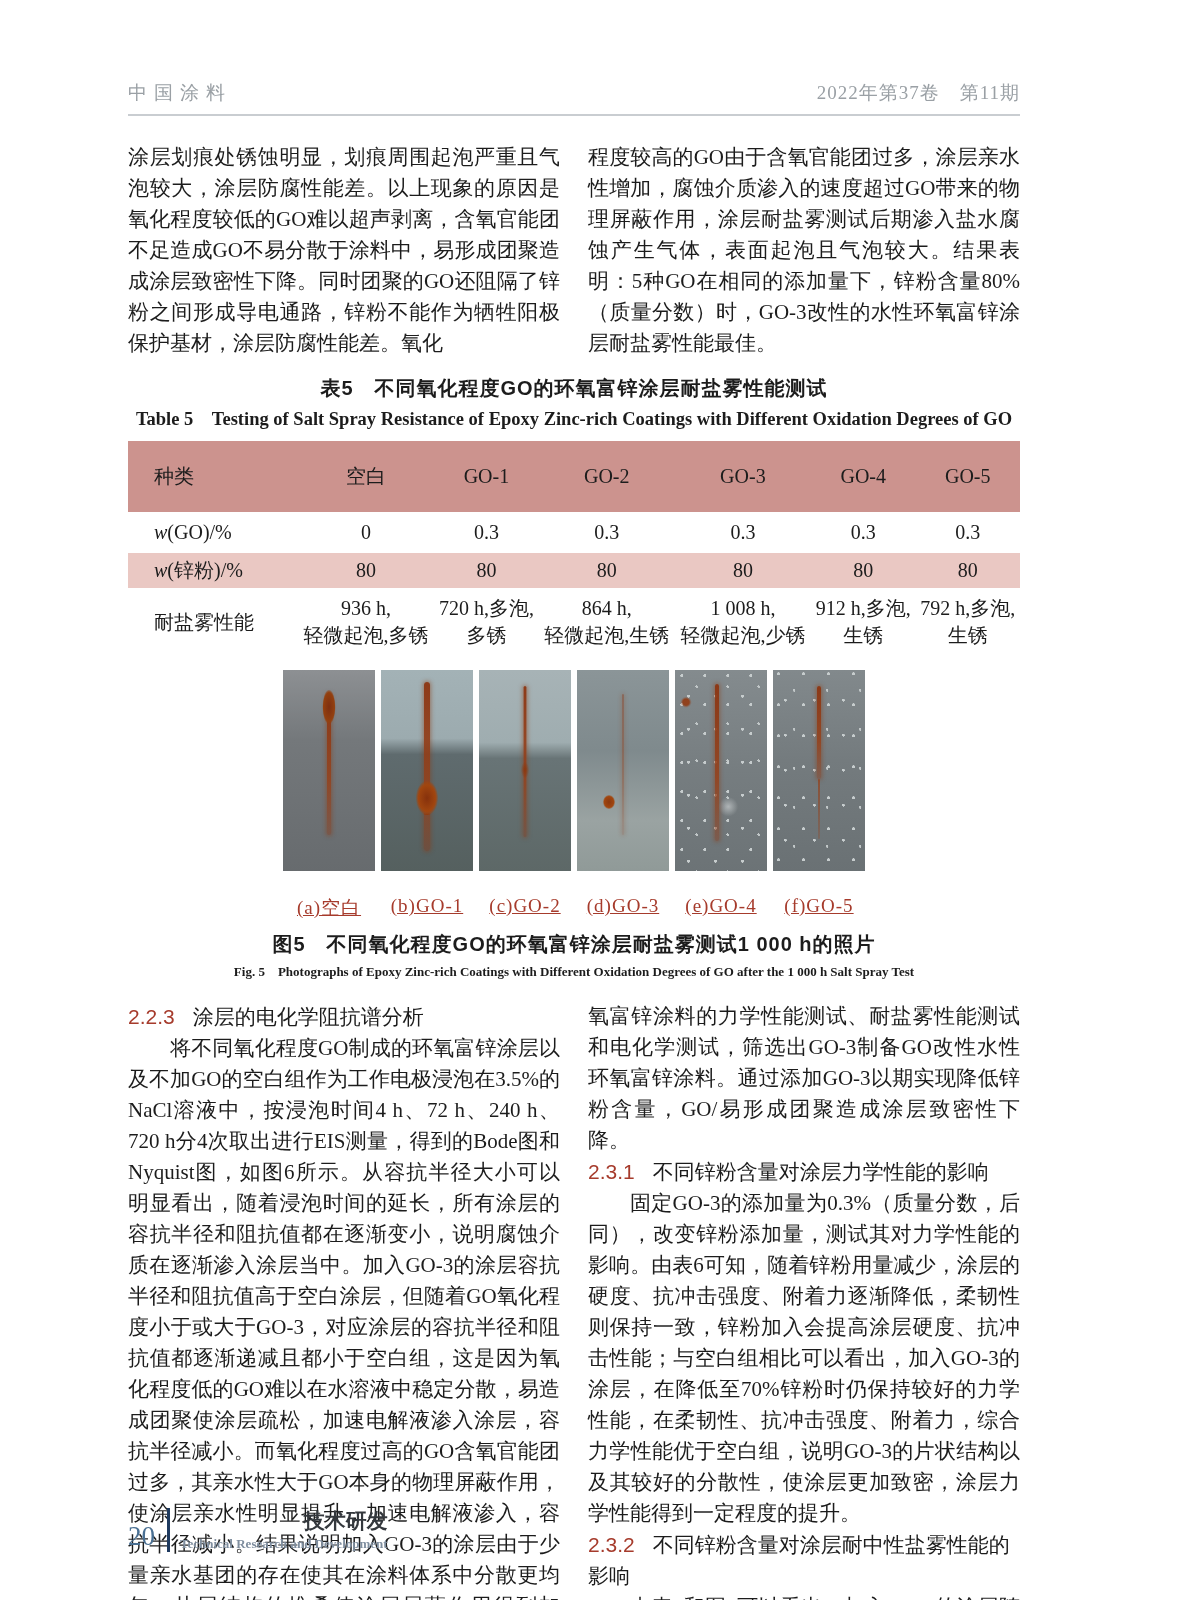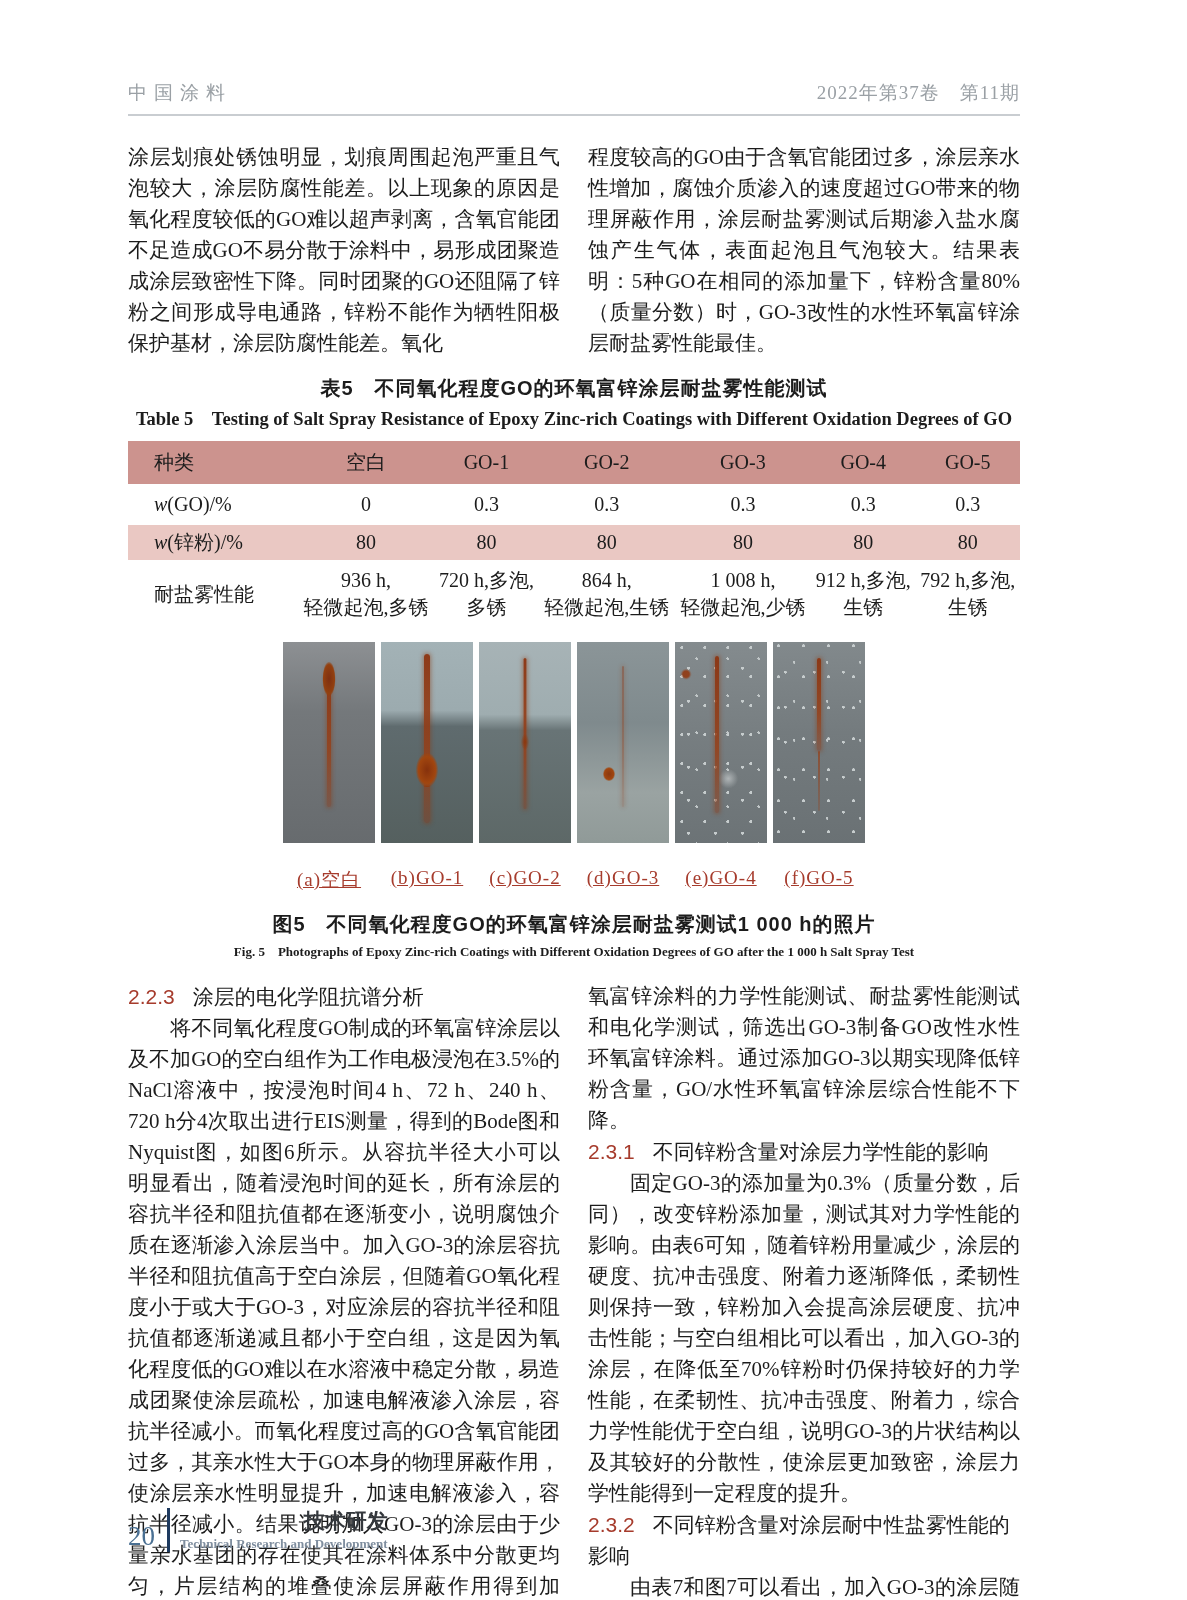--- a/index.html
+++ b/index.html
@@ -53,21 +53,21 @@
     text-align:center;font-weight:bold;font-size:18.5px;
     margin-top:4px;
   }
   table.t5{
     width:100%;border-collapse:collapse;margin-top:10px;
     font-size:20px;
   }
   table.t5 th{
     background:var(--table-header-bg);
     font-weight:normal;text-align:center;
-    padding:8px 4px;border-bottom:3px solid #ffffff;
+    padding:22px 4px;border-bottom:3px solid #ffffff;
   }
   table.t5 th:first-child{text-align:left;padding-left:26px;}
   table.t5 td{
     text-align:center;padding:4px 2px;
     white-space:pre-line;line-height:27px;
     border-bottom:3px solid #ffffff;
   }
   table.t5 td.rowhead{text-align:left;padding-left:26px;}
   table.t5 tr.shade td{background:var(--table-alt-bg);}
   table.t5 col.c0{width:170px;}
@@ -149,21 +149,21 @@
     background:linear-gradient(180deg,rgba(150,62,22,.7),rgba(150,62,22,.25));
   }
   .photo-label{
     margin-top:24px;font-size:19px;color:var(--accent-red);
     letter-spacing:1px;
     text-decoration:underline;
   }
   .fig-caption-zh{
     text-align:center;font-weight:bold;font-size:20px;
     font-family:"Liberation Sans","DejaVu Sans",sans-serif;
-    margin-top:18px;letter-spacing:1px;
+    margin-top:10px;letter-spacing:1px;
   }
   .fig-caption-en{
     text-align:center;font-weight:bold;font-size:13px;
     margin-top:5px;
   }
   
   .lower{margin-top:20px;}
   .sec-line{font-size:21px;line-height:31px;}
   .sec-num{
     color:var(--accent-red);
@@ -305,21 +305,21 @@
 
   <div class="cols lower">
     <div class="col">
       <div class="sec-line">
         <span class="sec-num">2.2.3</span><span>涂层的电化学阻抗谱分析</span>
       </div>
       <p class="body-par indent">将不同氧化程度GO制成的环氧富锌涂层以及不加GO的空白组作为工作电极浸泡在3.5%的NaCl溶液中，按浸泡时间4 h、72 h、240 h、720 h分4次取出进行EIS测量，得到的Bode图和Nyquist图，如图6所示。从容抗半径大小可以明显看出，随着浸泡时间的延长，所有涂层的容抗半径和阻抗值都在逐渐变小，说明腐蚀介质在逐渐渗入涂层当中。加入GO-3的涂层容抗半径和阻抗值高于空白涂层，但随着GO氧化程度小于或大于GO-3，对应涂层的容抗半径和阻抗值都逐渐递减且都小于空白组，这是因为氧化程度低的GO难以在水溶液中稳定分散，易造成团聚使涂层疏松，加速电解液渗入涂层，容抗半径减小。而氧化程度过高的GO含氧官能团过多，其亲水性大于GO本身的物理屏蔽作用，使涂层亲水性明显提升，加速电解液渗入，容抗半径减小。结果说明加入GO-3的涂层由于少量亲水基团的存在使其在涂料体系中分散更均匀，片层结构的堆叠使涂层屏蔽作用得到加强，EIS测试结果与2.2.2中耐盐雾测试结果吻合。</p>
 
     </div>
     <div class="col">
-      <p class="body-par">氧富锌涂料的力学性能测试、耐盐雾性能测试和电化学测试，筛选出GO-3制备GO改性水性环氧富锌涂料。通过添加GO-3以期实现降低锌粉含量，GO/水性环氧富锌涂层综合性能不下降。</p>
+      <p class="body-par">氧富锌涂料的力学性能测试、耐盐雾性能测试和电化学测试，筛选出GO-3制备GO改性水性环氧富锌涂料。通过添加GO-3以期实现降低锌粉含量，GO/易形成团聚造成涂层致密性下降。</p>
       <div class="sec-line">
         <span class="sec-num">2.3.1</span><span>不同锌粉含量对涂层力学性能的影响</span>
       </div>
       <p class="body-par indent">固定GO-3的添加量为0.3%（质量分数，后同），改变锌粉添加量，测试其对力学性能的影响。由表6可知，随着锌粉用量减少，涂层的硬度、抗冲击强度、附着力逐渐降低，柔韧性则保持一致，锌粉加入会提高涂层硬度、抗冲击性能；与空白组相比可以看出，加入GO-3的涂层，在降低至70%锌粉时仍保持较好的力学性能，在柔韧性、抗冲击强度、附着力，综合力学性能优于空白组，说明GO-3的片状结构以及其较好的分散性，使涂层更加致密，涂层力学性能得到一定程度的提升。</p>
       <div class="sec-line">
         <span class="sec-num">2.3.2</span><span>不同锌粉含量对涂层耐中性盐雾性能的影响</span>
       </div>
       <p class="body-par indent">由表7和图7可以看出，加入GO-3的涂层随着锌粉含量的上升，耐盐雾性能先提高后降低，在锌粉含量70%时涂层耐盐雾性能最佳。锌粉含量为40%时[图7（f）所示]，涂层锌粉过少，难以连通形成导电通路，涂层划痕处锈蚀明显，划痕周围大量起泡且气泡较小，防腐性能较差。随着锌粉含量递增，当锌粉含量60%</p>
     </div>
   </div>

